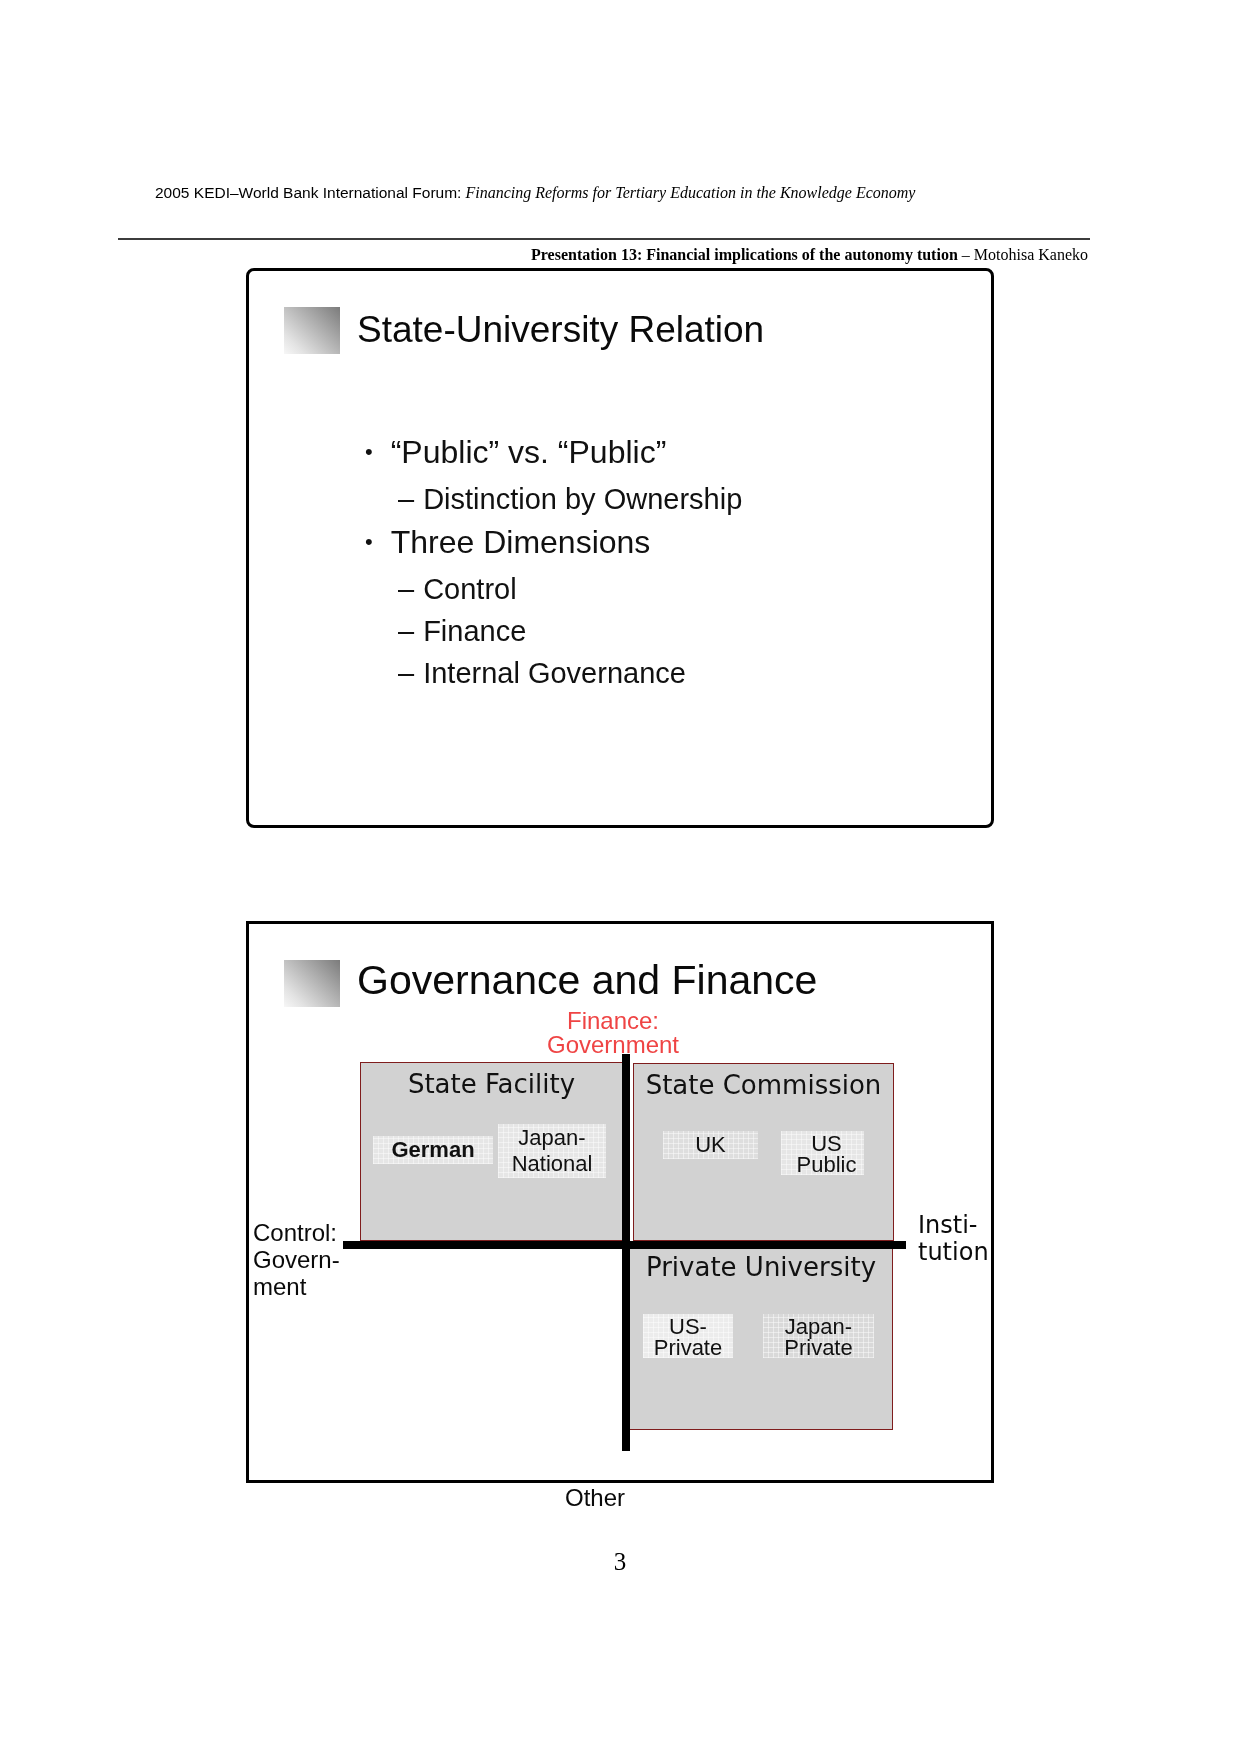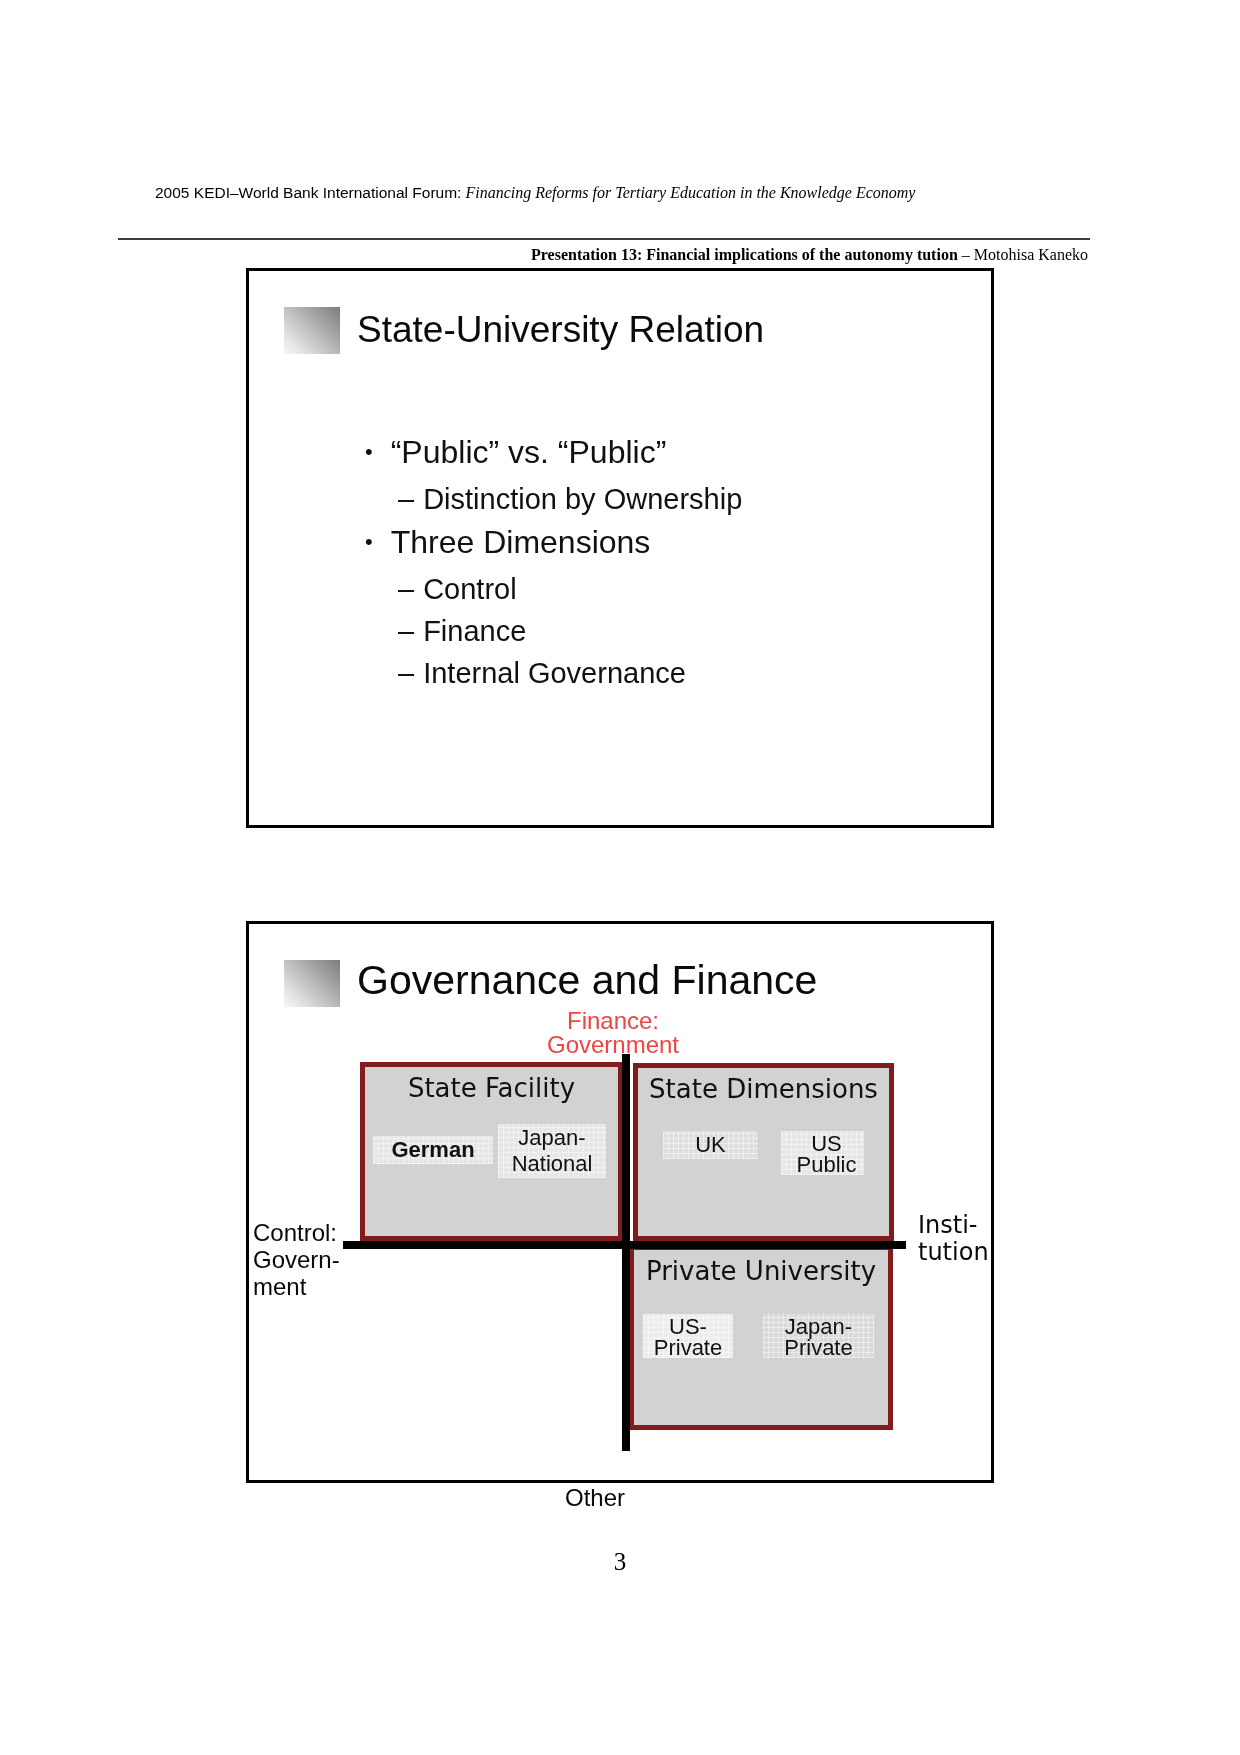--- a/index.html
+++ b/index.html
@@ -9,21 +9,21 @@
   
   .hdr1{position:absolute;left:155px;top:184px;font-size:15.5px;white-space:nowrap;}
   .hdr1 .it{font-family:"Liberation Serif",serif;font-style:italic;font-size:16px;}
   .hdr-rule{position:absolute;left:118px;top:238px;width:972px;height:0;border-top:2px solid #3c3c3c;}
   .hdr2{position:absolute;left:0;top:246px;width:1088px;text-align:right;
         font-family:"Liberation Serif",serif;font-size:16px;white-space:nowrap;}
   .hdr2 .b{font-weight:bold;}
 
   
   .slide{position:absolute;left:246px;width:748px;border:3px solid #000;background:#fff;box-sizing:border-box;}
-  #slide1{top:268px;height:560px;}
+  #slide1{top:268px;height:560px;border-radius:8px;}
   #slide2{top:921px;height:562px;}
   .accent-sq{position:absolute;left:35px;top:36px;width:56px;height:47px;
         background:linear-gradient(225deg,#7b7b7b 0%,#a9a9a9 35%,#e3e3e3 80%,#f7f7f7 100%);}
   .slide-title{position:absolute;left:108px;top:36px;font-size:37px;line-height:46px;
         color:#0a0a0a;white-space:nowrap;}
   #slide2 .slide-title{font-size:41px;top:33px;}
 
   
   .bullets{position:absolute;left:116px;top:160px;width:580px;}
   .bl{display:flex;align-items:flex-start;color:#111;}
@@ -32,21 +32,21 @@
   .bl1 .tx{line-height:42px;}
   .bl2{font-size:29px;margin-left:33px;margin-bottom:2px;}
   .bl2 .mk{line-height:40px;margin-right:9px;}
   .bl2 .tx{line-height:40px;}
 
   
   .fin-label{position:absolute;left:284px;top:85px;width:160px;text-align:center;
         font-size:24px;line-height:24px;color:#ef4444;}
   .axis-v{position:absolute;left:373px;top:130px;width:8px;height:397px;background:#000;}
   .axis-h{position:absolute;left:94px;top:317px;width:563px;height:8px;background:#000;}
-  .quad{position:absolute;background:#d2d2d2;border:5px solid #7f1d1d;box-sizing:border-box;}
+  .quad{position:absolute;background:#d2d2d2;border:1px solid #7f1d1d;box-sizing:border-box;}
   #q-ul{left:111px;top:138px;width:263px;height:179px;}
   #q-ur{left:384px;top:139px;width:261px;height:178px;}
   #q-lr{left:380px;top:321px;width:264px;height:185px;}
   .quad-heading{margin-top:6px;text-align:center;font-family:"DejaVu Sans",sans-serif;
         font-size:26px;color:#111;white-space:nowrap;}
   .lbl{position:absolute;text-align:center;font-size:22px;color:#111;background-color:#e6e6e6;
         background-image:repeating-linear-gradient(90deg,rgba(255,255,255,.45) 0 1px,rgba(0,0,0,0) 1px 5px),
                          repeating-linear-gradient(0deg,rgba(255,255,255,.45) 0 1px,rgba(0,0,0,0) 1px 5px);}
   #lbl-german{left:124px;top:212px;width:120px;height:28px;line-height:28px;font-weight:bold;}
   #lbl-japan-national{left:249px;top:200px;width:108px;height:54px;line-height:26px;padding-top:1px;box-sizing:border-box;}
@@ -109,21 +109,21 @@
 
     <div class="fin-label">
       <div>Finance:</div>
       <div>Government</div>
     </div>
 
     <div class="quad" id="q-ul">
       <div class="quad-heading">State Facility</div>
     </div>
     <div class="quad" id="q-ur">
-      <div class="quad-heading">State Dimensions</div>
+      <div class="quad-heading">State Commission</div>
     </div>
     <div class="quad" id="q-lr">
       <div class="quad-heading">Private University</div>
     </div>
 
     <div class="axis-v"></div>
     <div class="axis-h"></div>
 
     <div class="lbl" id="lbl-german">
       <div>German</div>

